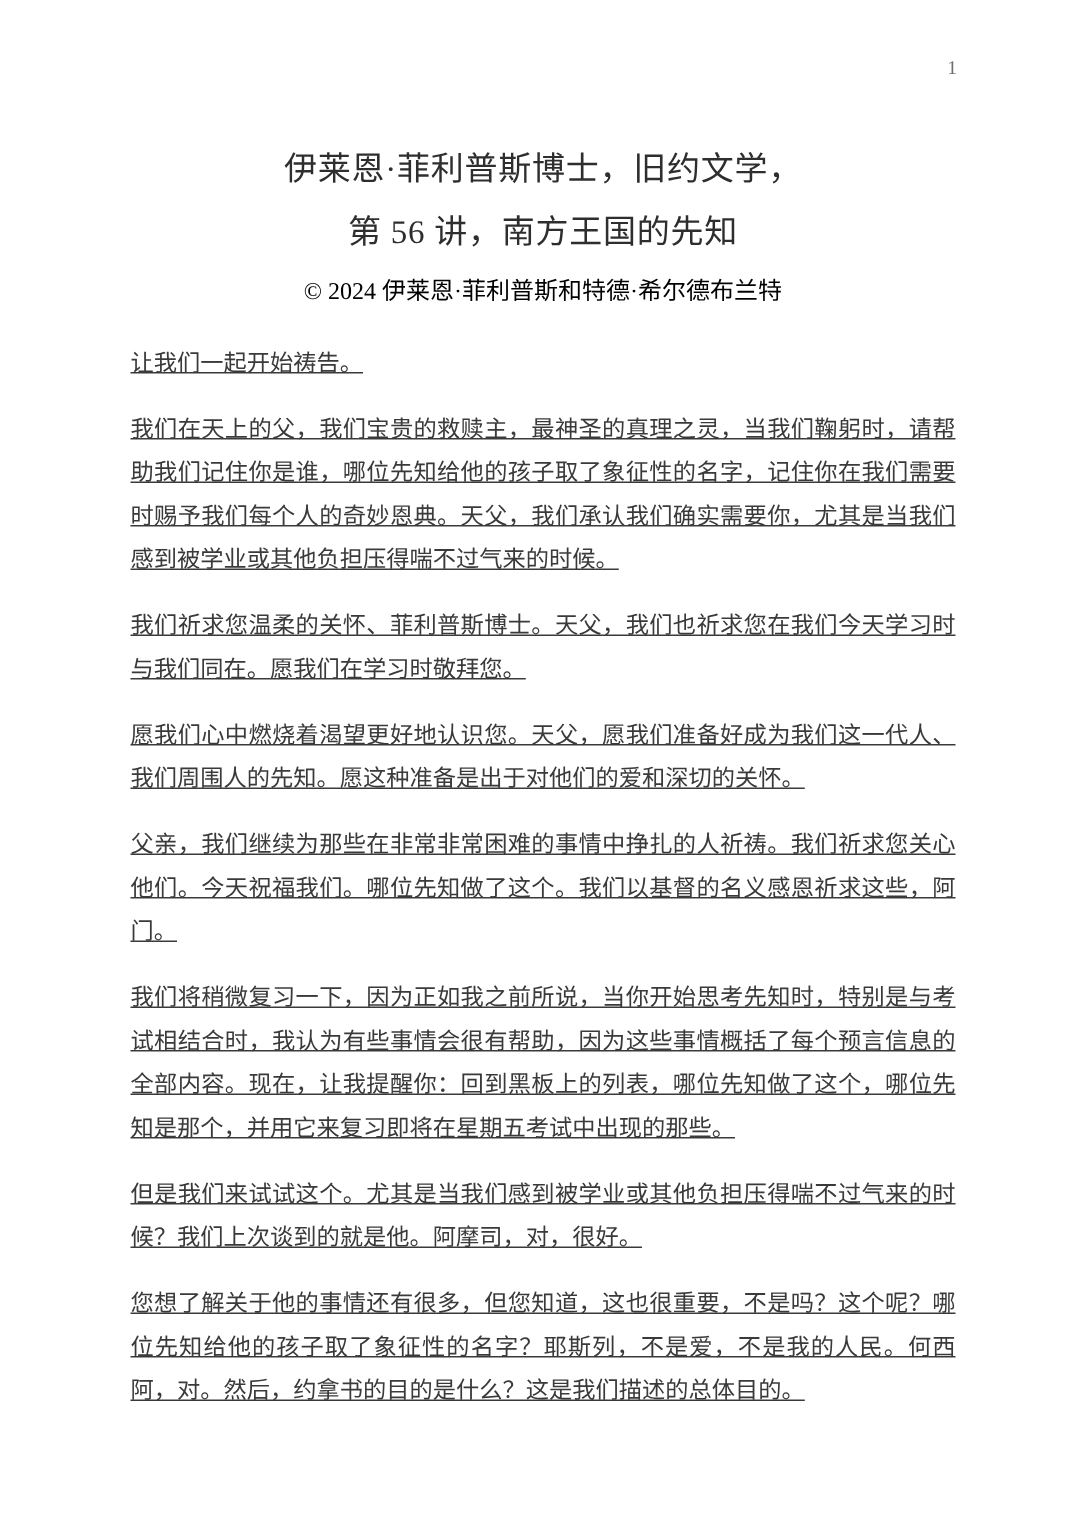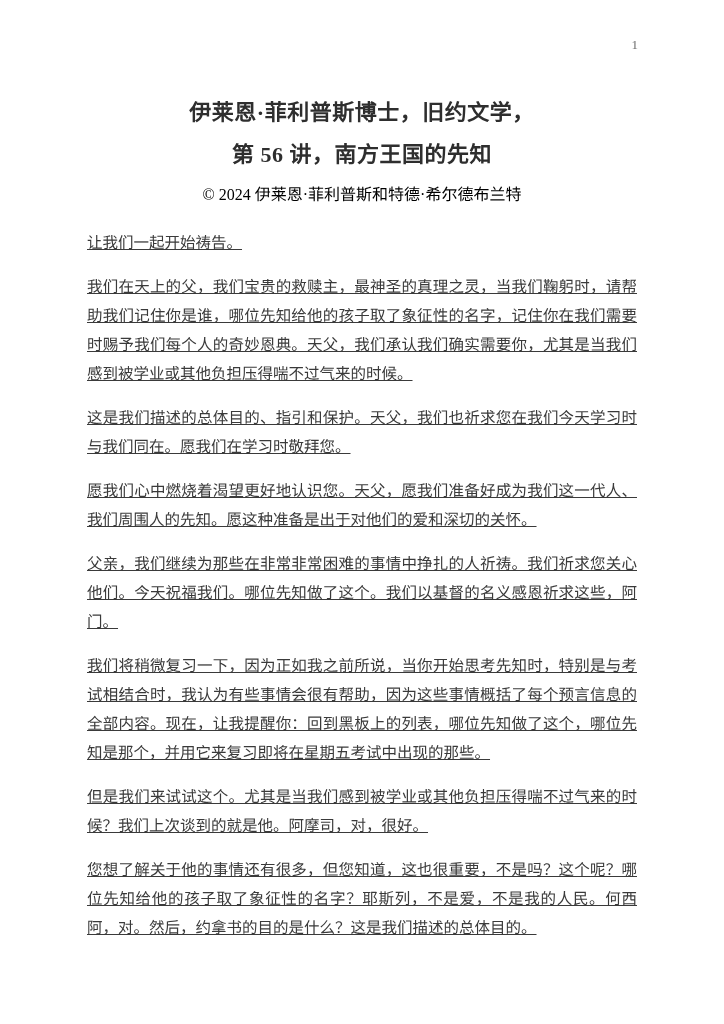--- a/index.html
+++ b/index.html
@@ -30,21 +30,21 @@
   .content {
     padding: 0 87px;
     box-sizing: border-box;
   }
   .title-block {
     margin-top: 92px;
     text-align: center;
   }
   .title-line {
     font-size: 22px;
-    font-weight: 700;
+    font-weight: 400;
     line-height: 42px;
     color: #2e2e2e;
     letter-spacing: 0.5px;
     text-align: center;
   }
   .copyright-line {
     margin-top: 8px;
     font-size: 16px;
     line-height: 22px;
     color: #000000;
@@ -73,21 +73,21 @@
 
     <div class="title-block">
       <div class="title-line">伊莱恩·菲利普斯博士，旧约文学，</div>
       <div class="title-line">第 56 讲，南方王国的先知</div>
       <div class="copyright-line">© 2024 伊莱恩·菲利普斯和特德·希尔德布兰特</div>
     </div>
 
     <div class="body-text">
       <p>让我们一起开始祷告。</p>
       <p>我们在天上的父，我们宝贵的救赎主，最神圣的真理之灵，当我们鞠躬时，请帮助我们记住你是谁，哪位先知给他的孩子取了象征性的名字，记住你在我们需要时赐予我们每个人的奇妙恩典。天父，我们承认我们确实需要你，尤其是当我们感到被学业或其他负担压得喘不过气来的时候。</p>
-      <p>这是我们描述的总体目的、指引和保护。天父，我们也祈求您在我们今天学习时与我们同在。愿我们在学习时敬拜您。</p>
+      <p>我们祈求您温柔的关怀、菲利普斯博士。天父，我们也祈求您在我们今天学习时与我们同在。愿我们在学习时敬拜您。</p>
       <p>愿我们心中燃烧着渴望更好地认识您。天父，愿我们准备好成为我们这一代人、我们周围人的先知。愿这种准备是出于对他们的爱和深切的关怀。</p>
       <p>父亲，我们继续为那些在非常非常困难的事情中挣扎的人祈祷。我们祈求您关心他们。今天祝福我们。哪位先知做了这个。我们以基督的名义感恩祈求这些，阿门。</p>
       <p>我们将稍微复习一下，因为正如我之前所说，当你开始思考先知时，特别是与考试相结合时，我认为有些事情会很有帮助，因为这些事情概括了每个预言信息的全部内容。现在，让我提醒你：回到黑板上的列表，哪位先知做了这个，哪位先知是那个，并用它来复习即将在星期五考试中出现的那些。</p>
       <p>但是我们来试试这个。尤其是当我们感到被学业或其他负担压得喘不过气来的时候？我们上次谈到的就是他。阿摩司，对，很好。</p>
       <p>您想了解关于他的事情还有很多，但您知道，这也很重要，不是吗？这个呢？哪位先知给他的孩子取了象征性的名字？耶斯列，不是爱，不是我的人民。何西阿，对。然后，约拿书的目的是什么？这是我们描述的总体目的。</p>
     </div>
 
   </div>
 </div>
 

